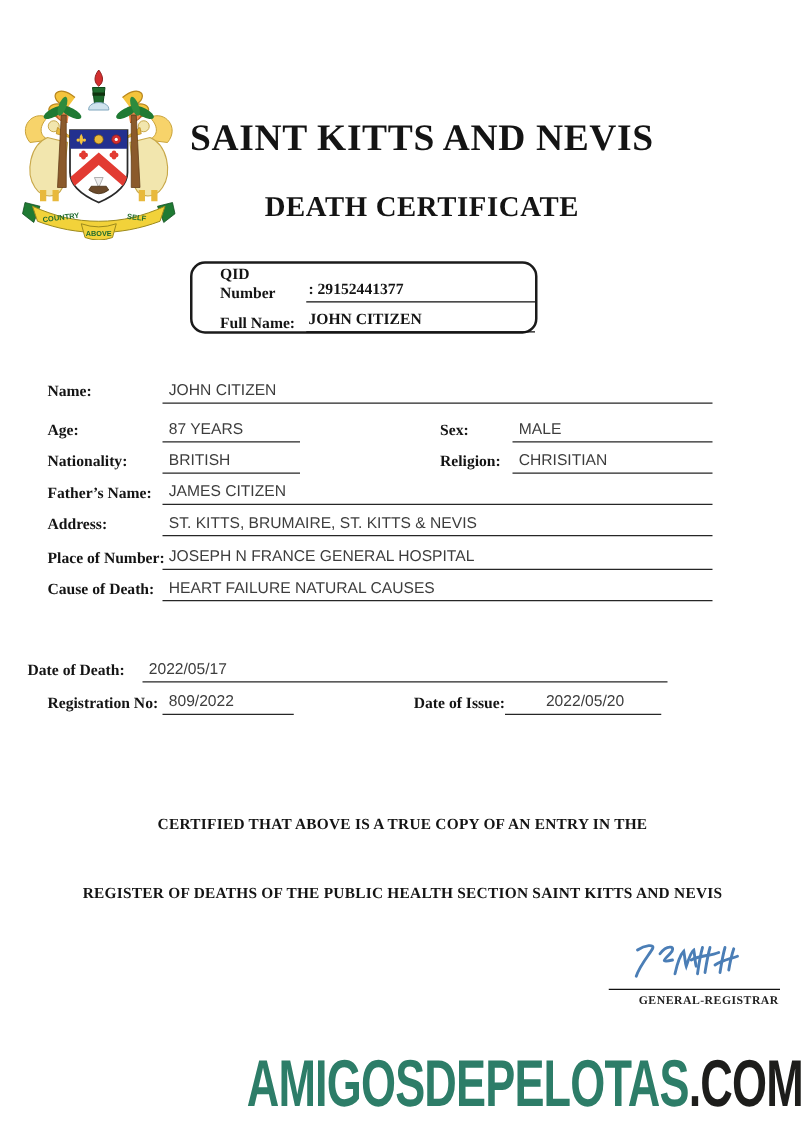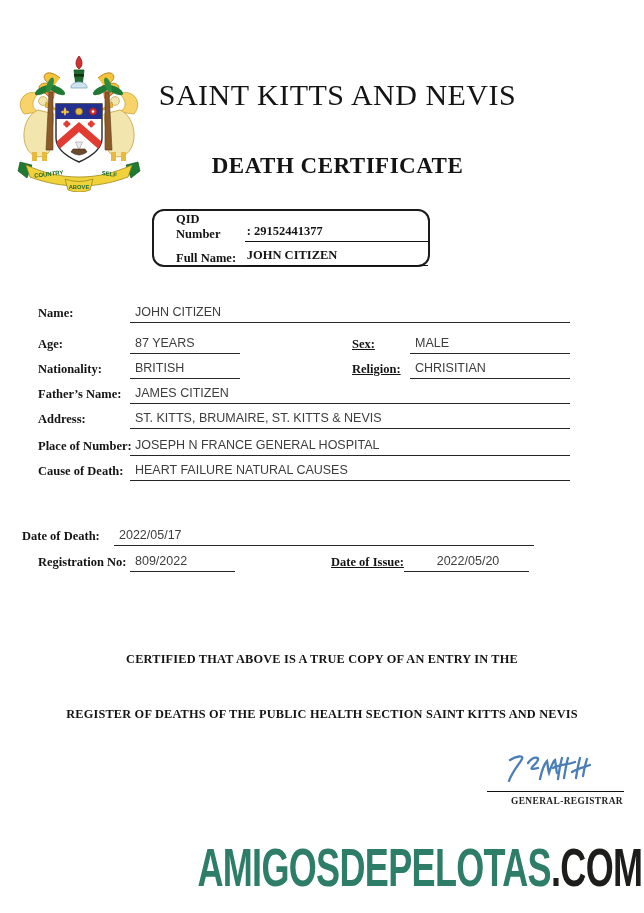--- a/index.html
+++ b/index.html
@@ -8,22 +8,22 @@
     width:644px;height:913px;
     background:#ffffff;
     font-family:"Liberation Serif", serif;
     color:#141414;
     overflow:hidden;
   }
   
   .coa{position:absolute;left:16px;top:52px;width:126px;height:140px;}
   .titles{position:absolute;left:140px;top:0;width:395px;text-align:center;}
   .country-title{
-    position:absolute;left:0;top:78px;width:100%;
-    font-size:30px;font-weight:normal;letter-spacing:.5px;white-space:nowrap;
+    position:absolute;left:0;top:94px;width:100%;
+    font-size:30px;font-weight:bold;letter-spacing:.5px;white-space:nowrap;
   }
   .doc-title{
     position:absolute;left:0;top:153px;width:100%;
     font-size:23px;font-weight:bold;letter-spacing:.5px;white-space:nowrap;
   }
   
   .qid-box{
     position:absolute;left:152px;top:209px;width:278px;height:58px;
     border:2px solid #1b1b1b;border-radius:12px;box-sizing:border-box;
     padding:7px 0 0 22px;
@@ -41,21 +41,21 @@
     padding-bottom:2px;white-space:nowrap;
   }
   .fvalue{
     border-bottom:1.7px solid #262626;
     font-family:"Liberation Sans", sans-serif;
     font-size:12.5px;color:#3d3d3d;
     padding:0 2px 3px 5px;white-space:nowrap;box-sizing:border-box;
   }
   .w440{width:440px;} .w420{width:420px;} .w110{width:110px;}
   .w160{width:160px;} .w105{width:105px;} .w125{width:125px;}
-  .flabel2{flex:none;font-weight:bold;font-size:12.5px;padding-bottom:2px;white-space:nowrap;text-decoration:underline;}
+  .flabel2{flex:none;font-weight:bold;font-size:12.5px;padding-bottom:2px;white-space:nowrap;}
   
   .cert-line{
     position:absolute;left:0;width:644px;text-align:center;
     font-weight:bold;font-size:12.3px;letter-spacing:.2px;white-space:nowrap;
   }
   
   .sig-svg{position:absolute;left:498px;top:750px;width:100px;height:38px;}
   .sig-line{position:absolute;left:487px;top:791px;width:137px;border-top:1.7px solid #111;}
   .sig-title{
     position:absolute;left:511px;top:796px;width:137px;text-align:left;

